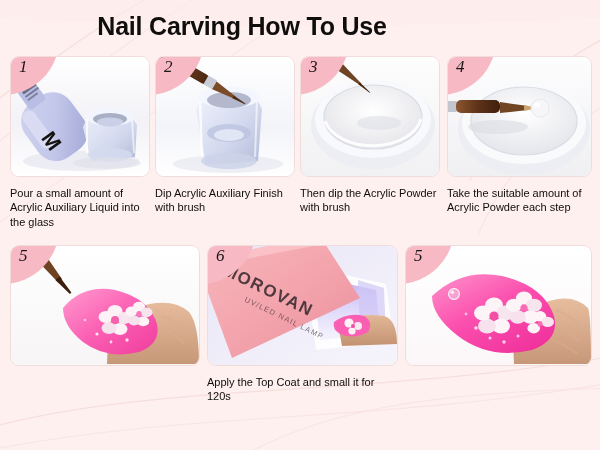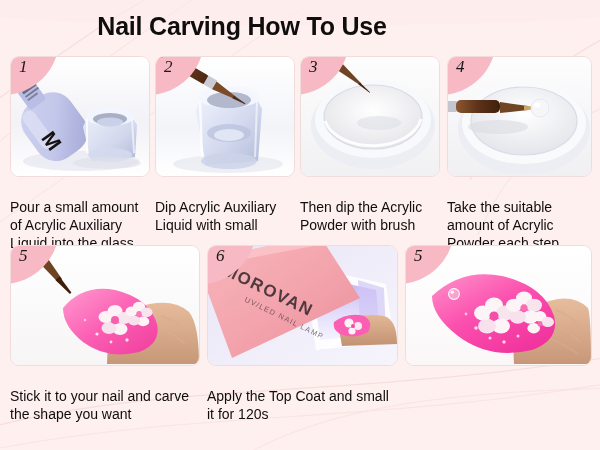--- a/index.html
+++ b/index.html
@@ -86,22 +86,22 @@
     font-size: 17px;
     font-style: italic;
     font-weight: normal;
     color: #1b1717;
     font-family: "Liberation Serif", serif;
     line-height: 1;
   }
 
   
   .caption {
-    margin-top: 21px;
-    font-size: 14px;
+    margin-top: 9px;
+    font-size: 11px;
     line-height: 1.30;
     color: #100d0d;
     white-space: pre-line;
   }
 
   
   .art { position: absolute; inset: 0; }
   .art svg { display: block; width: 100%; height: 100%; }
 
   
@@ -238,21 +238,21 @@
               <rect x="44" y="26" width="10" height="10" fill="#c9ccd4"></rect>
               <path d="M54 27 L78 30.5 L78 33 L54 36 Z" fill="#7b4a27"></path>
               <path d="M76 30.5 L90 31.6 L90 32.6 L76 33.6 Z" fill="#4f2d15"></path>
             </g>
           </svg>
         </div>
         <div class="badge">
           <span class="num">2</span>
         </div>
       </div>
-      <div class="caption">Dip Acrylic Auxiliary Liquid with small</div>
+      <div class="caption">Dip Acrylic Auxiliary Finish with brush</div>
     </div>
 
     <div class="step c3">
       <div class="thumb">
         <div class="art">
           <svg viewBox="0 0 138 119" xmlns="http://www.w3.org/2000/svg">
             <defs>
               <linearGradient id="g3bg" x1="0" y1="0" x2="0" y2="1">
                 <stop offset="0%" stop-color="#fdfdfd"></stop>
                 <stop offset="100%" stop-color="#f1f1f3"></stop>
@@ -399,21 +399,20 @@
               <rect x="22" y="-6" width="10" height="11" fill="#c6c9d1"></rect>
               <path d="M32 -5 L62 -1 L62 4 L32 5 Z" fill="#6d4322"></path>
               <path d="M58 -1 L78 1 L78 3 L58 4.5 Z" fill="#3d1e0a"></path>
             </g>
           </svg>
         </div>
         <div class="badge">
           <span class="num">5</span>
         </div>
       </div>
-      <div class="caption">Stick it to your nail and carve the shape  you want</div>
     </div>
 
     <div class="step d2">
       <div class="thumb">
         <div class="art">
           <svg viewBox="0 0 189 119" xmlns="http://www.w3.org/2000/svg">
             <defs>
               <linearGradient id="g6bg" x1="0" y1="0" x2="1" y2="1">
                 <stop offset="0%" stop-color="#e9e6f7"></stop>
                 <stop offset="100%" stop-color="#f6f4fb"></stop>

